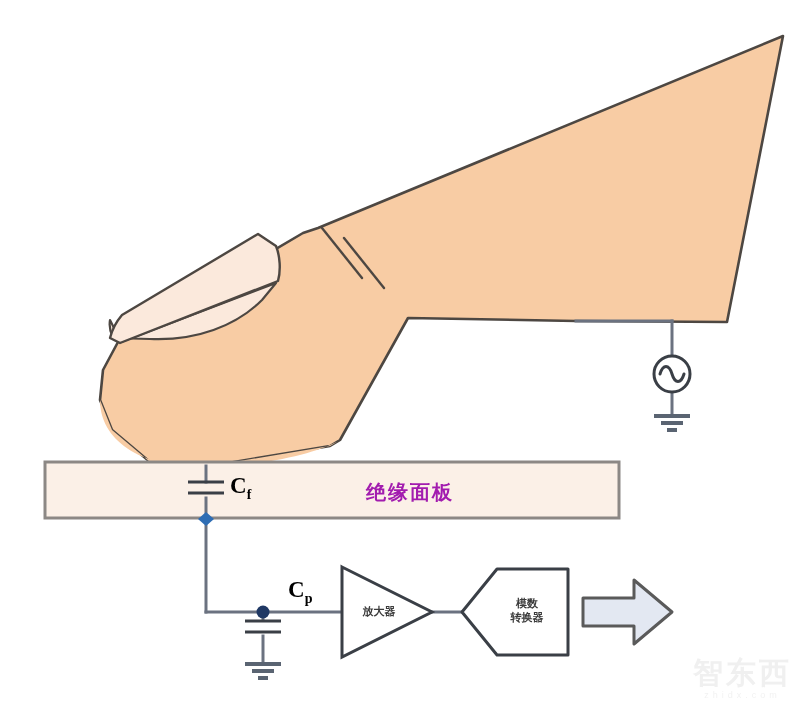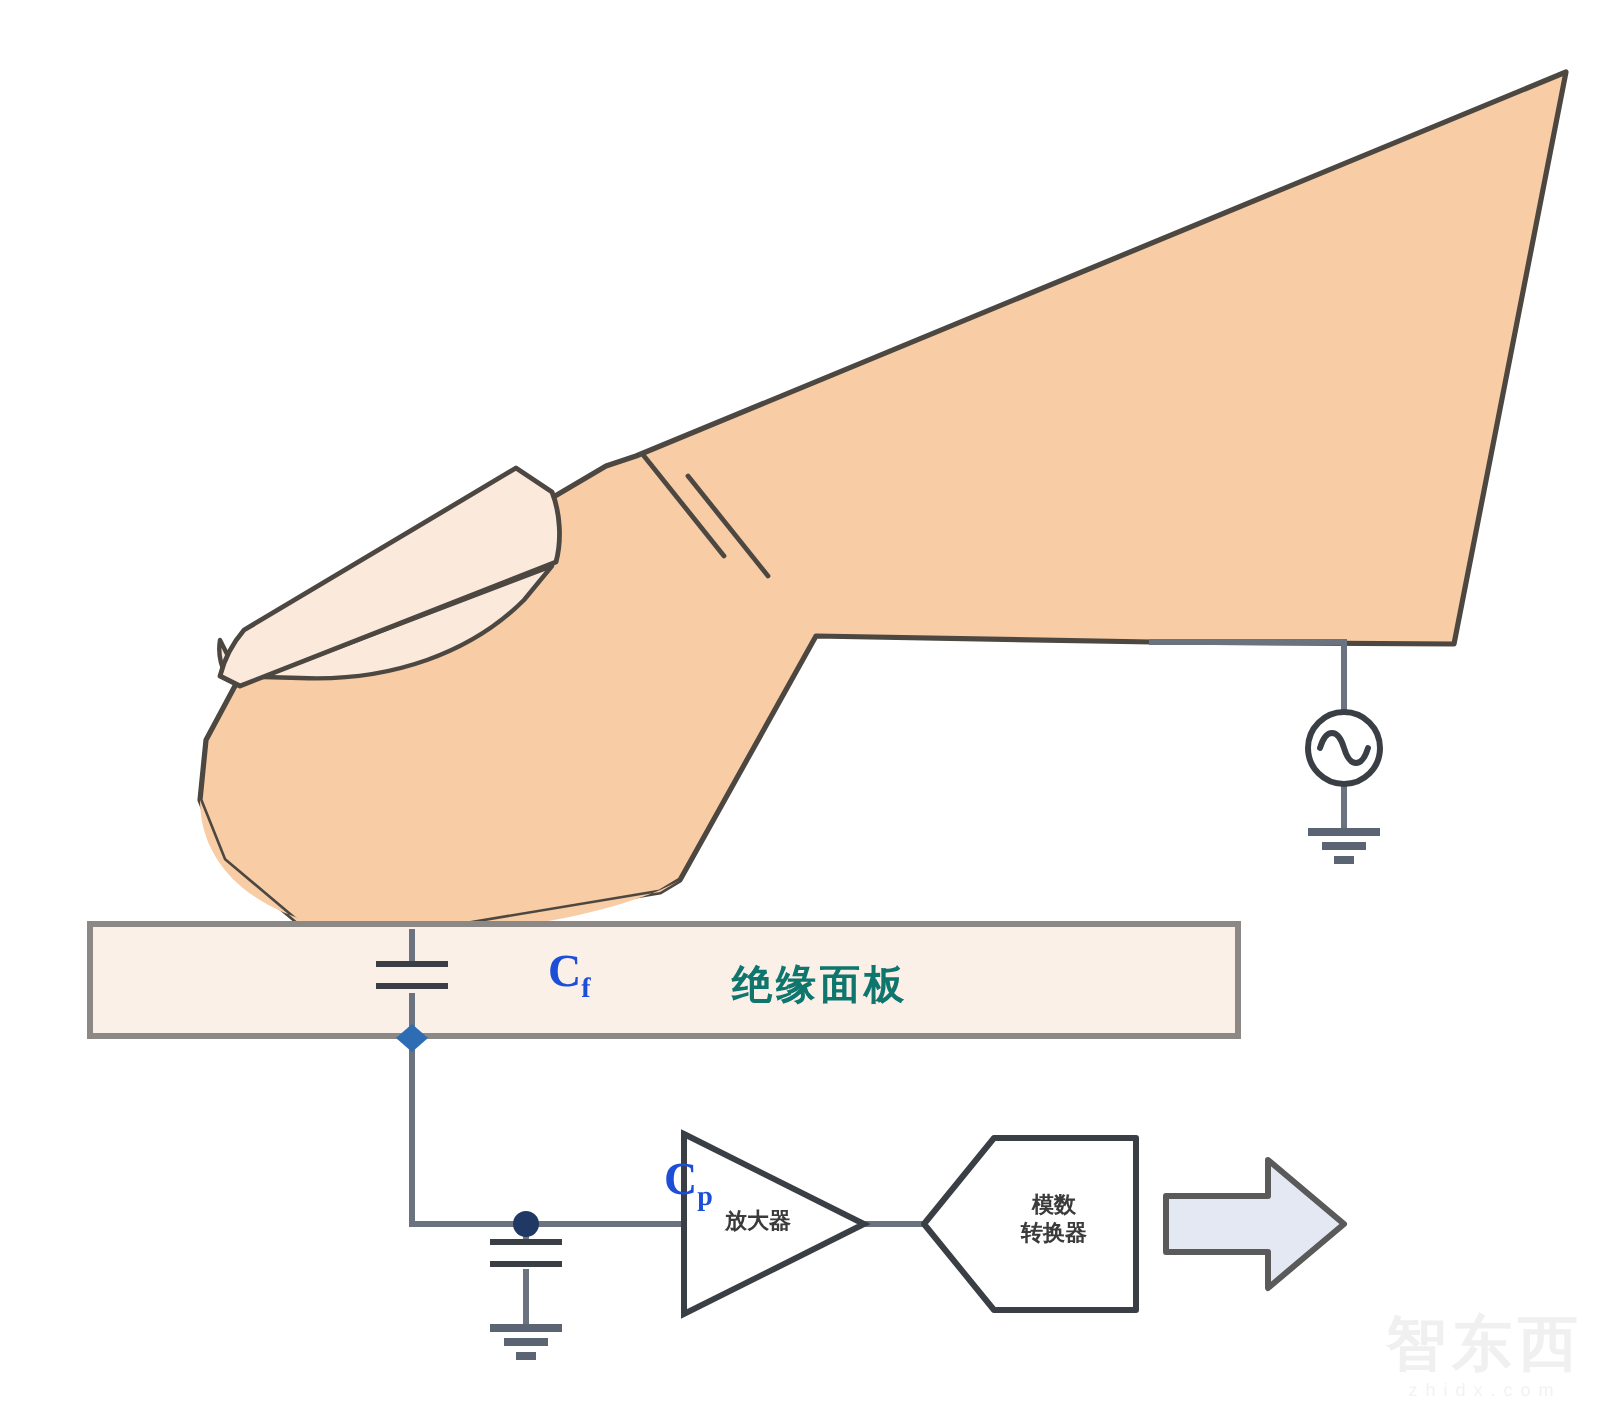--- a/index.html
+++ b/index.html
@@ -27,31 +27,30 @@
   .lbl {
     position: absolute;
     color: #1a1a1a;
     white-space: nowrap;
     pointer-events: none;
   }
   .cap-label {
     font-size: 23px;
     font-weight: bold;
     font-family: "Liberation Serif", serif;
-    color: #1d4ed8;
-    margin-left: 44px;
+    color: #000000;
   }
   .cap-label .sub {
     font-size: 14px;
     vertical-align: sub;
   }
   .panel-text {
     font-size: 20px;
     font-weight: bold;
-    color: #0f766e;
+    color: #a21caf;
     letter-spacing: 2px;
   }
   .block-text {
     font-size: 11px;
     font-weight: bold;
     color: #3b3b3b;
     text-align: center;
     line-height: 1.25;
   }
   .wm {

